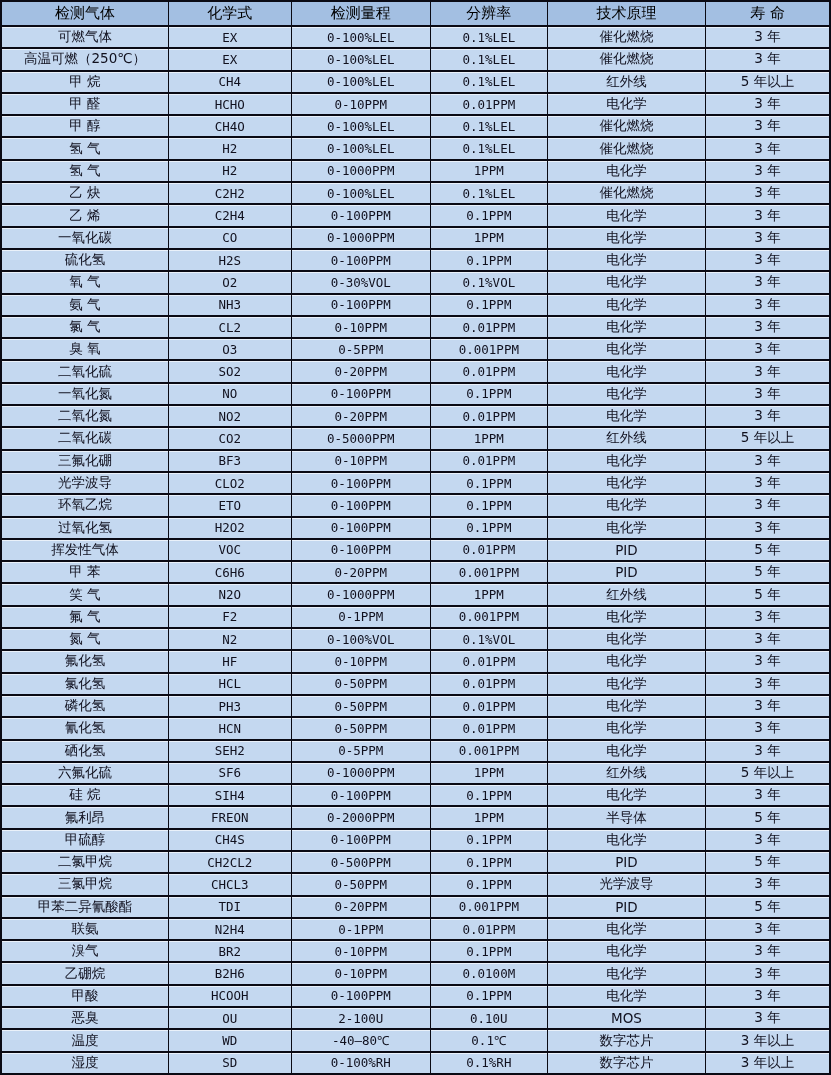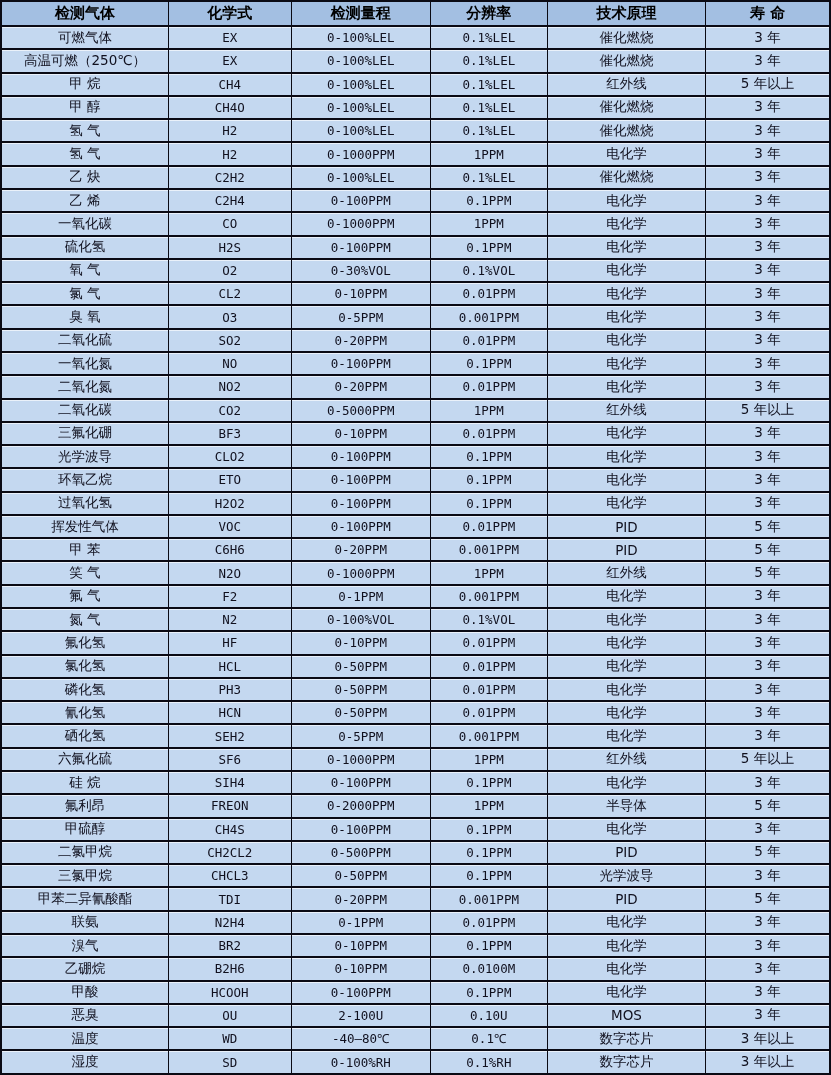--- a/index.html
+++ b/index.html
@@ -21,21 +21,21 @@
   th,td{
     border:1px solid var(--border);
     border-top-width:2px;border-bottom-width:2px;
     text-align:center;vertical-align:middle;
     padding:0;margin:0;
     overflow:hidden;white-space:nowrap;
   }
   thead th{
     background:var(--header-bg);
     color:var(--header-text);
-    font-weight:bold;
+    font-weight:normal;
     font-size:15px;
     height:23px;
   }
   tbody td{
     background:var(--row-bg);
     color:var(--text);
     font-size:13.5px;
     box-shadow:inset 0 1px 0 rgba(255,255,255,0.65);
   }
   td.mono{
@@ -92,20 +92,28 @@
         </tr>
         <tr>
           <td>甲 烷</td>
           <td class="mono">CH4</td>
           <td class="mono">0-100%LEL</td>
           <td class="mono">0.1%LEL</td>
           <td>红外线</td>
           <td>5 年以上</td>
         </tr>
         <tr>
+          <td>甲 醛</td>
+          <td class="mono">HCHO</td>
+          <td class="mono">0-10PPM</td>
+          <td class="mono">0.01PPM</td>
+          <td>电化学</td>
+          <td>3 年</td>
+        </tr>
+        <tr>
           <td>甲 醇</td>
           <td class="mono">CH4O</td>
           <td class="mono">0-100%LEL</td>
           <td class="mono">0.1%LEL</td>
           <td>催化燃烧</td>
           <td>3 年</td>
         </tr>
         <tr>
           <td>氢 气</td>
           <td class="mono">H2</td>
@@ -152,20 +160,28 @@
           <td class="mono">0-100PPM</td>
           <td class="mono">0.1PPM</td>
           <td>电化学</td>
           <td>3 年</td>
         </tr>
         <tr>
           <td>氧 气</td>
           <td class="mono">O2</td>
           <td class="mono">0-30%VOL</td>
           <td class="mono">0.1%VOL</td>
+          <td>电化学</td>
+          <td>3 年</td>
+        </tr>
+        <tr>
+          <td>氨 气</td>
+          <td class="mono">NH3</td>
+          <td class="mono">0-100PPM</td>
+          <td class="mono">0.1PPM</td>
           <td>电化学</td>
           <td>3 年</td>
         </tr>
         <tr>
           <td>氯 气</td>
           <td class="mono">CL2</td>
           <td class="mono">0-10PPM</td>
           <td class="mono">0.01PPM</td>
           <td>电化学</td>
           <td>3 年</td>

